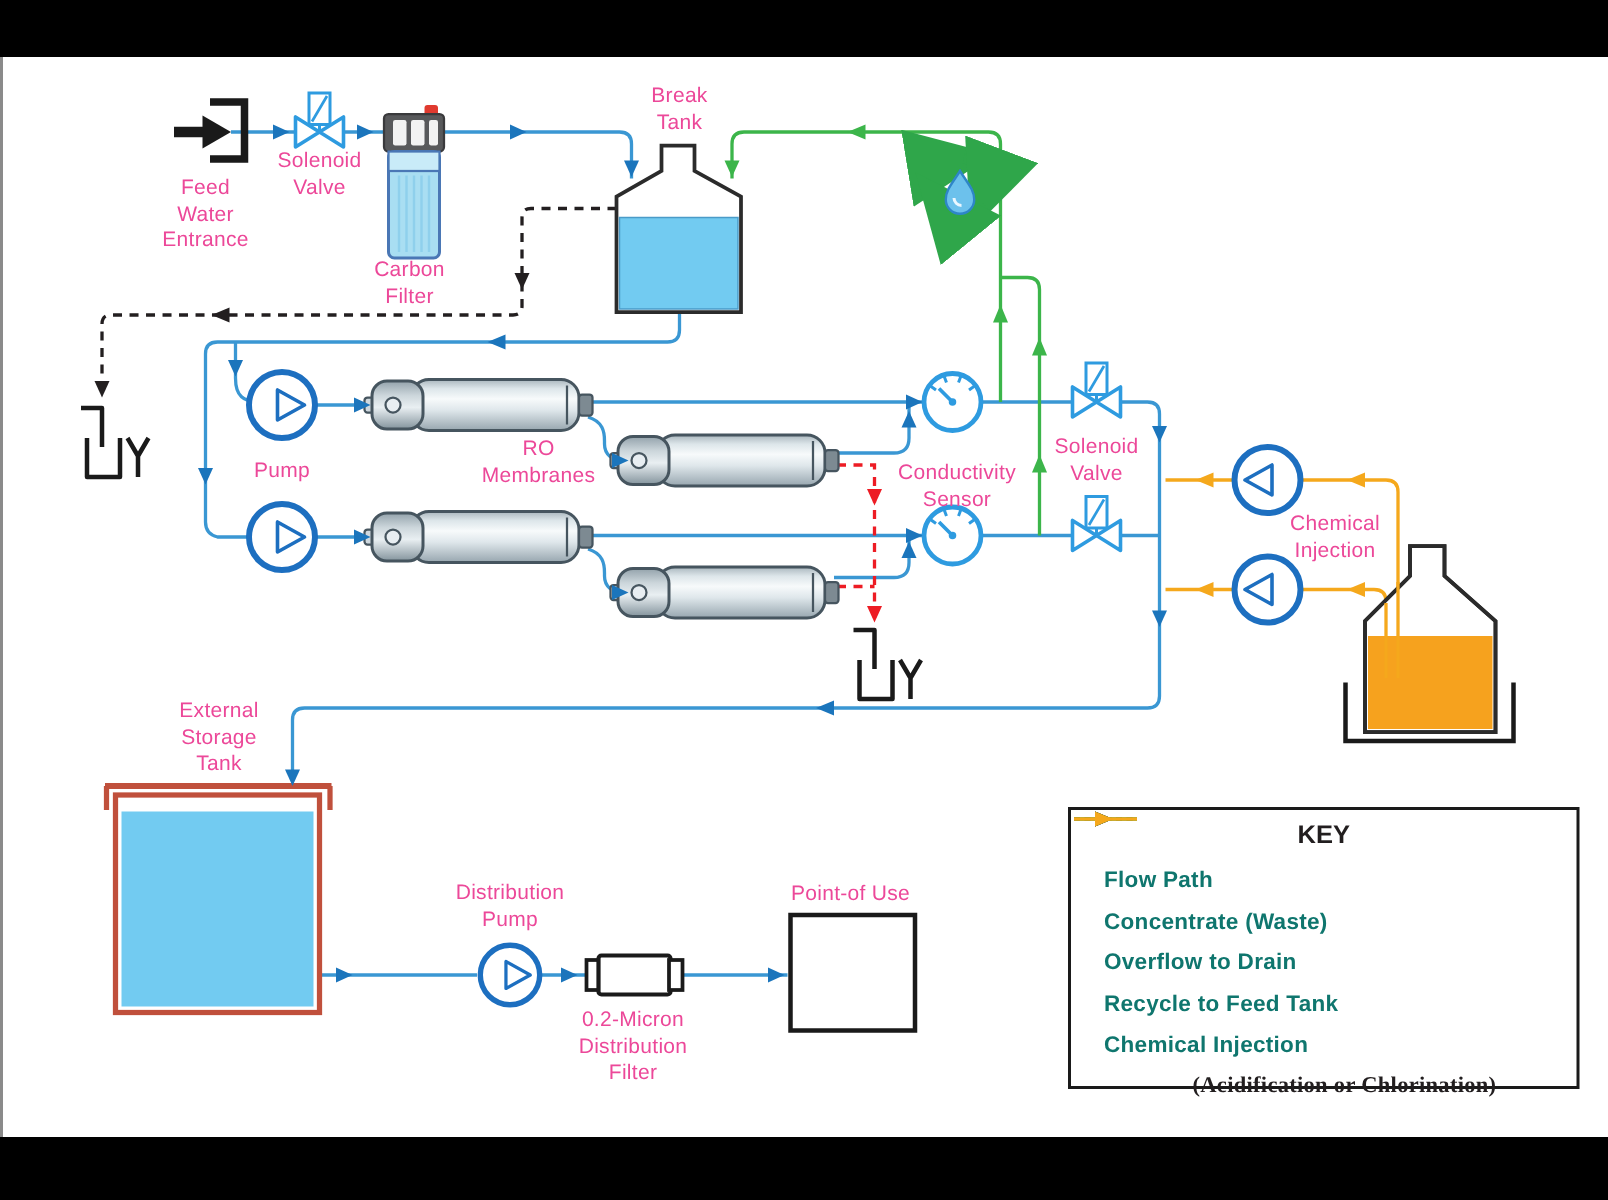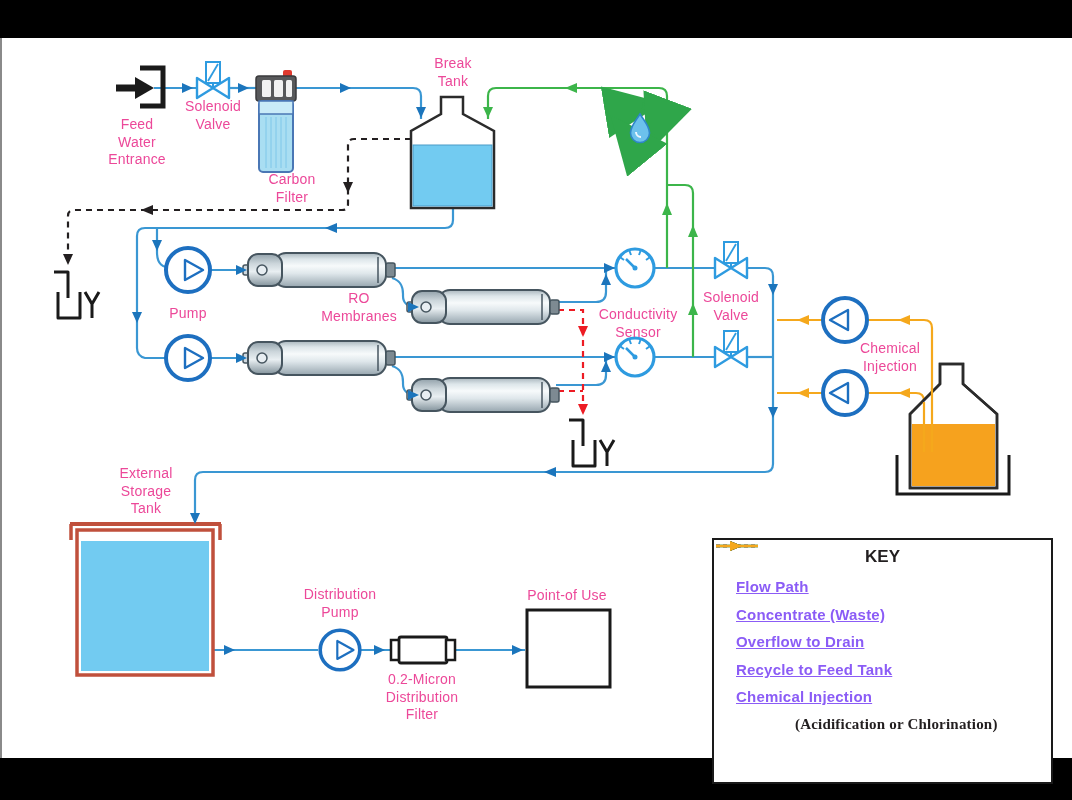--- a/index.html
+++ b/index.html
@@ -6,27 +6,27 @@
   #stage{position:relative;width:1072px;height:800px;background:#ffffff;overflow:hidden;
          font-family:"Liberation Sans",sans-serif;}
   .bar{position:absolute;left:0;width:1072px;background:#000;}
   #bar-top{top:0;height:38px;}
   #bar-bottom{top:758px;height:42px;}
   #edge-left{position:absolute;left:0;top:38px;width:2px;height:720px;background:#8a8a8a;}
   svg{position:absolute;left:0;top:0;}
   .lbl{position:absolute;transform:translateX(-50%);text-align:center;white-space:pre-line;
        font-weight:400;font-size:14px;line-height:1.25;letter-spacing:.2px;color:#ec4899;}
   
-  .key-box{position:absolute;left:712px;top:538px;width:341px;height:246px;
+  .key-box{position:absolute;left:712px;top:538px;width:341px;height:188px;
            border:2.5px solid #1a1a1a;background:#fff;box-sizing:border-box;}
   .key-title{text-align:center;font-weight:700;font-size:17px;color:#221e1f;margin-top:7px;}
   .key-rows{margin-top:6px;}
   .key-row{display:flex;align-items:center;height:27.5px;padding-left:22px;}
   .key-swatch{width:46px;height:12px;flex:0 0 46px;margin-right:13px;}
-  .key-label{font-weight:700;font-size:15px;color:#8b5cf6;letter-spacing:.2px;text-decoration:underline;}
+  .key-label{font-weight:700;font-size:15px;color:#0f766e;letter-spacing:.2px;}
   .key-foot{padding-left:81px;font-weight:700;font-size:15px;color:#221e1f;height:27.5px;
             display:flex;align-items:center;letter-spacing:.2px;font-family:Liberation Serif, serif;}
   .sw-flow{stroke:#3a97d3;} .sw-flow-h{fill:#1b75bc;}
   .sw-over{stroke:#231f20;} .sw-over-h{fill:#231f20;}
   .sw-conc{stroke:#ed1c24;} .sw-conc-h{fill:#ed1c24;}
   .sw-rec{stroke:#3cb54a;}  .sw-rec-h{fill:#3cb54a;}
   .sw-chem{stroke:#f5a81c;} .sw-chem-h{fill:#f5a81c;}
 </style>
 </head>
 <body>
@@ -275,21 +275,21 @@
       <polygon points="809,388 809,398 797,393"></polygon>
       <polygon points="910,388 910,398 898,393"></polygon>
     </g>
   </svg>
 
   <div class="lbl" style="left:137px;top:116px;">Feed
 Water
 Entrance</div>
   <div class="lbl" style="left:213px;top:98px;">Solenoid
 Valve</div>
-  <div class="lbl" style="left:292px;top:171px;">Carbon
+  <div class="lbl" style="left:273px;top:171px;">Carbon
 Filter</div>
   <div class="lbl" style="left:453px;top:55px;">Break
 Tank</div>
   <div class="lbl" style="left:188px;top:305px;">Pump</div>
   <div class="lbl" style="left:359px;top:290px;">RO
 Membranes</div>
   <div class="lbl" style="left:638px;top:306px;">Conductivity
 Sensor</div>
   <div class="lbl" style="left:731px;top:289px;">Solenoid
 Valve</div>

